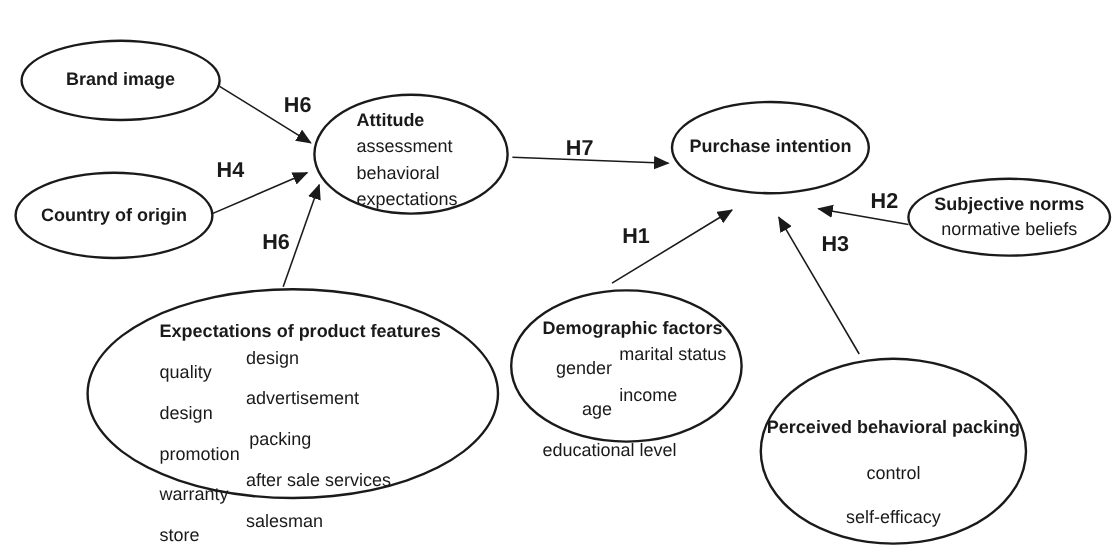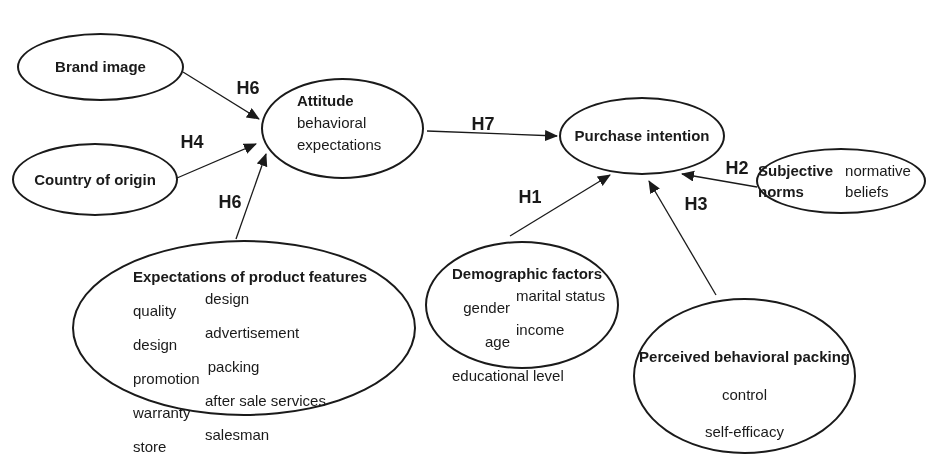--- a/index.html
+++ b/index.html
@@ -28,23 +28,23 @@
     font-size: 15px;
     line-height: 22px;
   }
   .flex-center { display: flex; align-items: center; justify-content: center; }
   .node-title { font-weight: bold; }
   
   #n-brand      { left: 17px;  top: 33px;  width: 167px; height: 68px; }
   #n-country    { left: 12px;  top: 143px; width: 166px; height: 73px; }
   #n-attitude   { left: 261px; top: 78px;  width: 163px; height: 101px; }
   #n-attitude .inner { padding: 10px 0 0 34px; }
-  #n-purchase   { left: 559px; top: 97px;  width: 166px; height: 78px; }
+  #n-purchase   { left: 559px; top: 84px;  width: 166px; height: 78px; }
   #n-subjective { left: 756px; top: 148px; width: 170px; height: 66px;
-                  display: flex; flex-direction: row; align-items: center; justify-content: center; line-height: 21px; }
+                  display: flex; flex-direction: column; align-items: center; justify-content: center; line-height: 21px; }
   #n-expect     { left: 72px;  top: 240px; width: 344px; height: 176px; }
   #n-expect .inner { padding: 24px 0 0 59px; }
   #n-demo       { left: 425px; top: 241px; width: 194px; height: 128px; }
   #n-demo .inner { padding: 20px 0 0 25px; }
   #n-perceived  { left: 633px; top: 298px; width: 223px; height: 156px; text-align: center; }
   #n-perceived .inner { padding-top: 46px; }
   #n-perceived .pbc-item-1 { margin-top: 16px; }
   #n-perceived .pbc-item-2 { margin-top: 15px; }
   
   .row { display: flex; }
@@ -92,20 +92,21 @@
     <span class="node-title">Brand image</span>
   </div>
 
   <div class="node flex-center" id="n-country">
     <span class="node-title">Country of origin</span>
   </div>
 
   <div class="node" id="n-attitude">
     <div class="inner">
       <div class="node-title">Attitude</div>
+      <div>assessment</div>
       <div>behavioral</div>
       <div>expectations</div>
     </div>
   </div>
 
   <div class="node flex-center" id="n-purchase">
     <span class="node-title">Purchase intention</span>
   </div>
 
   <div class="node" id="n-subjective">

